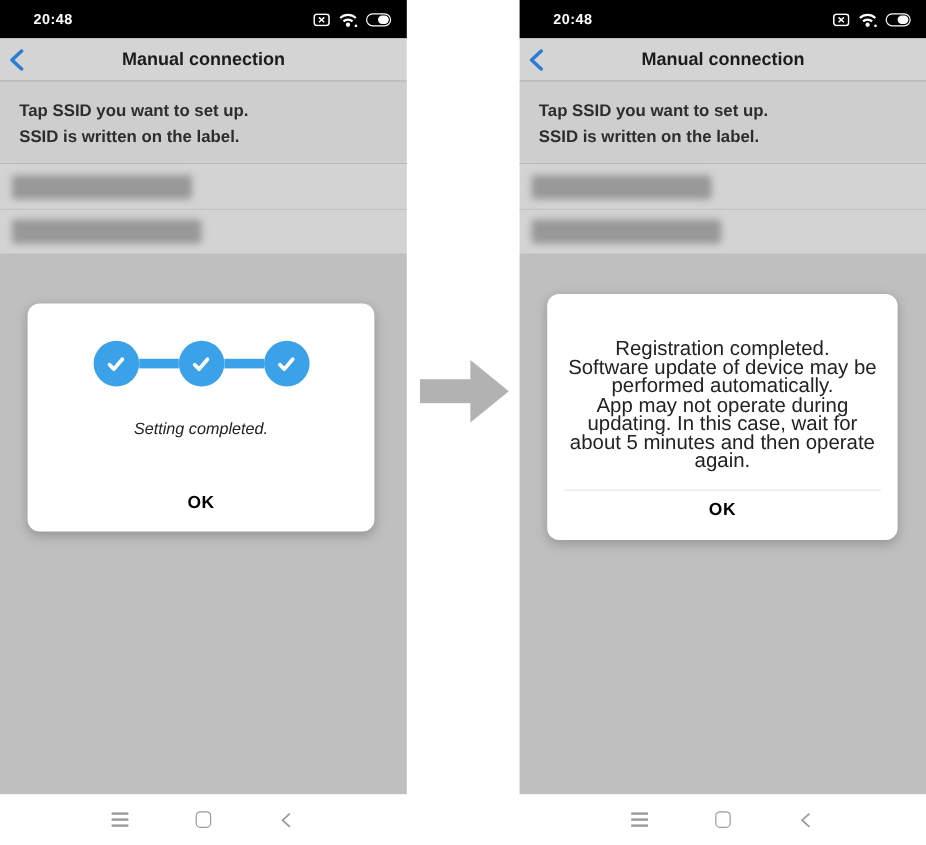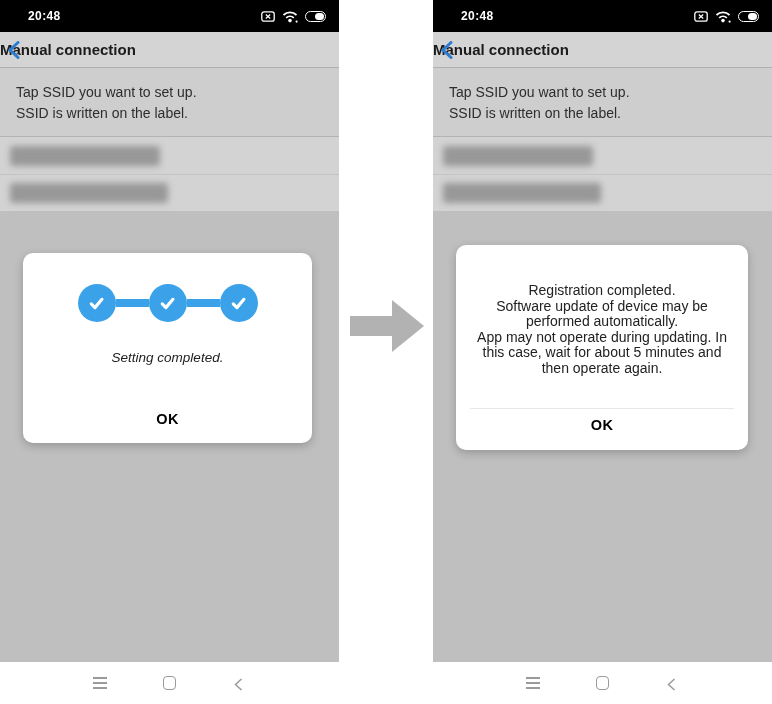--- a/index.html
+++ b/index.html
@@ -27,27 +27,27 @@
     border:1.4px solid #fff; border-radius:6px; box-sizing:border-box; }
   .battery-fill { position:absolute; top:1px; bottom:1px; right:1px; width:45%;
     background:#fff; border-radius:4px; }
 
   
   .app-header {
     height:36px; background:#d4d4d4; border-bottom:1px solid #b0b0b0;
     box-sizing:border-box; position:relative; display:flex; align-items:center;
   }
   .back-btn { position:absolute; left:7px; top:9px; width:14px; height:18px; cursor:pointer; }
-  .header-title { width:100%; font-size:15px; font-weight:bold; color:#1b1b1b; }
+  .header-title { width:100%; text-align:center; font-size:15px; font-weight:bold; color:#1b1b1b; }
 
   
   .instruction {
     height:69px; background:#cecece; border-bottom:1px solid #b3b3b3;
     box-sizing:border-box; padding:14px 16px 0;
-    font-size:14px; line-height:21px; color:#2d2d2d;
+    font-size:14px; line-height:21px; color:#2d2d2d;font-weight:bold;
   }
 
   
   .ssid-item { background:#d3d3d3; display:flex; align-items:center;
     padding-left:10px; box-sizing:border-box; cursor:pointer; }
   .ssid-item-1 { height:38px; border-bottom:1px solid #c3c3c3; }
   .ssid-item-2 { height:36px; }
   .ssid-pill { height:20px; background:#989898; border-radius:3px; filter:blur(3px); }
   .pill-1 { width:150px; }
   .pill-2 { width:158px; }
@@ -63,21 +63,21 @@
 
   .steps-row { position:absolute; top:31px; left:0; right:0;
     display:flex; align-items:center; justify-content:center; }
   .step-circle { width:38px; height:38px; border-radius:50%; background:#3ba2e9;
     display:flex; align-items:center; justify-content:center; flex:0 0 auto; }
   .step-connector { width:33px; height:8px; background:#3ba2e9; flex:0 0 auto; }
 
   .dialog-msg-short { position:absolute; top:97px; left:0; right:0;
     text-align:center; font-size:13.5px; color:#222;font-style:italic; }
   .dialog-msg-long { position:absolute; top:38px; left:12px; right:12px;
-    text-align:center; font-size:14px; line-height:15.5px; color:#222;
+    text-align:center; font-size:17px; line-height:15.5px; color:#222;
     white-space:pre-line; }
   .dialog-divider { position:absolute; top:163px; left:14px; right:14px;
     height:1px; background:#e6e6e6; }
   .ok-btn { position:absolute; left:0; right:0; text-align:center;
     color:#000000; font-size:14.5px; font-weight:bold; letter-spacing:.4px; cursor:pointer; }
   .dialog-steps-version .ok-btn { top:158px; }
   .dialog-text-version  .ok-btn { top:172px; }
 
   
   .nav-bar { height:42px; background:#ffffff; position:relative; }

